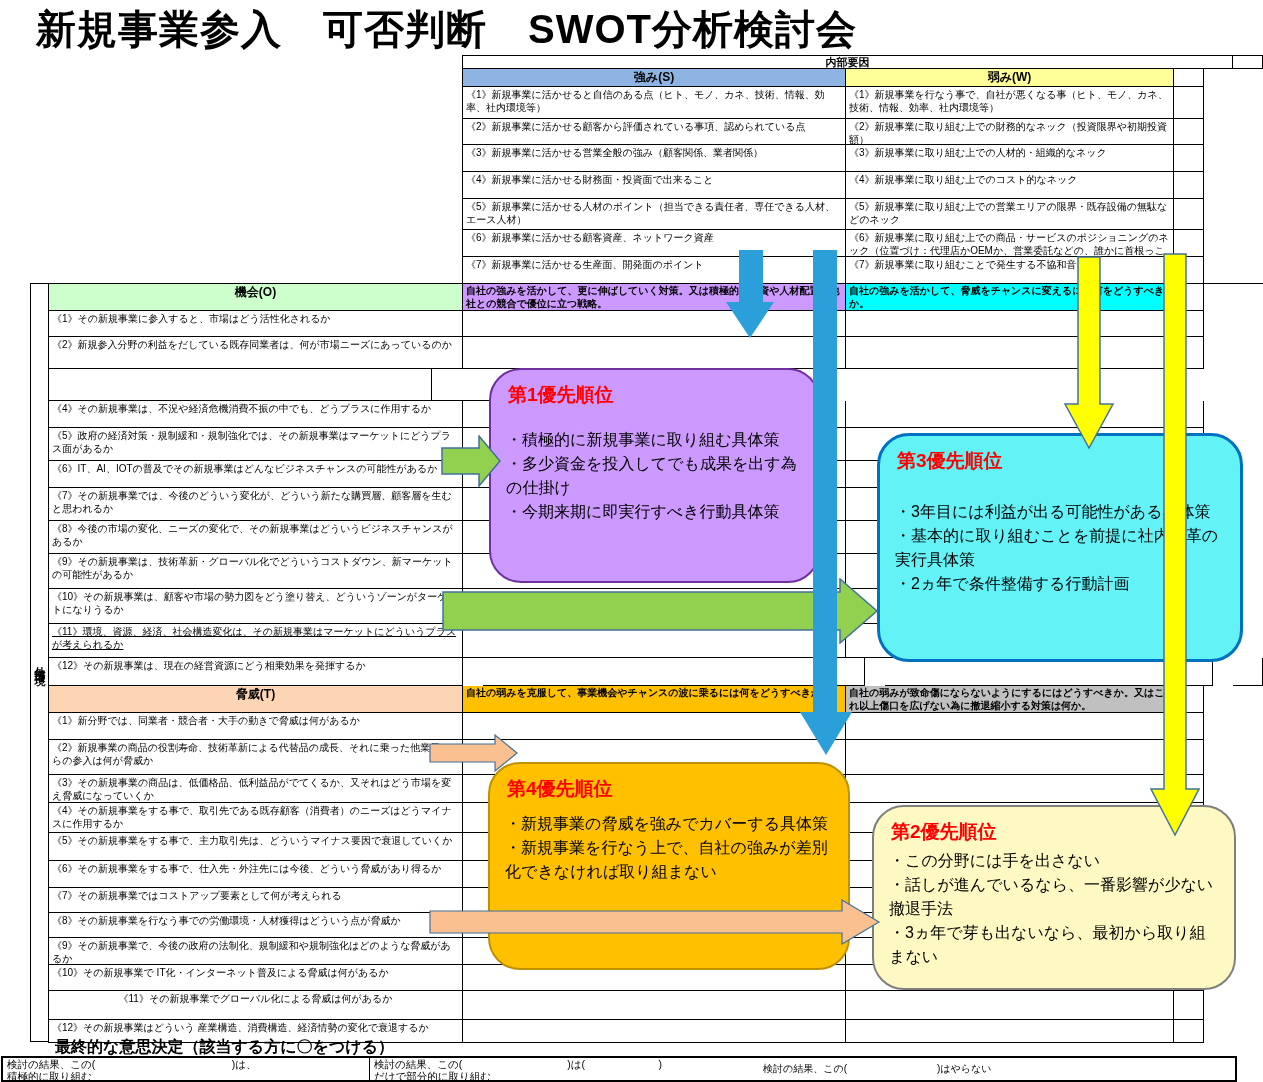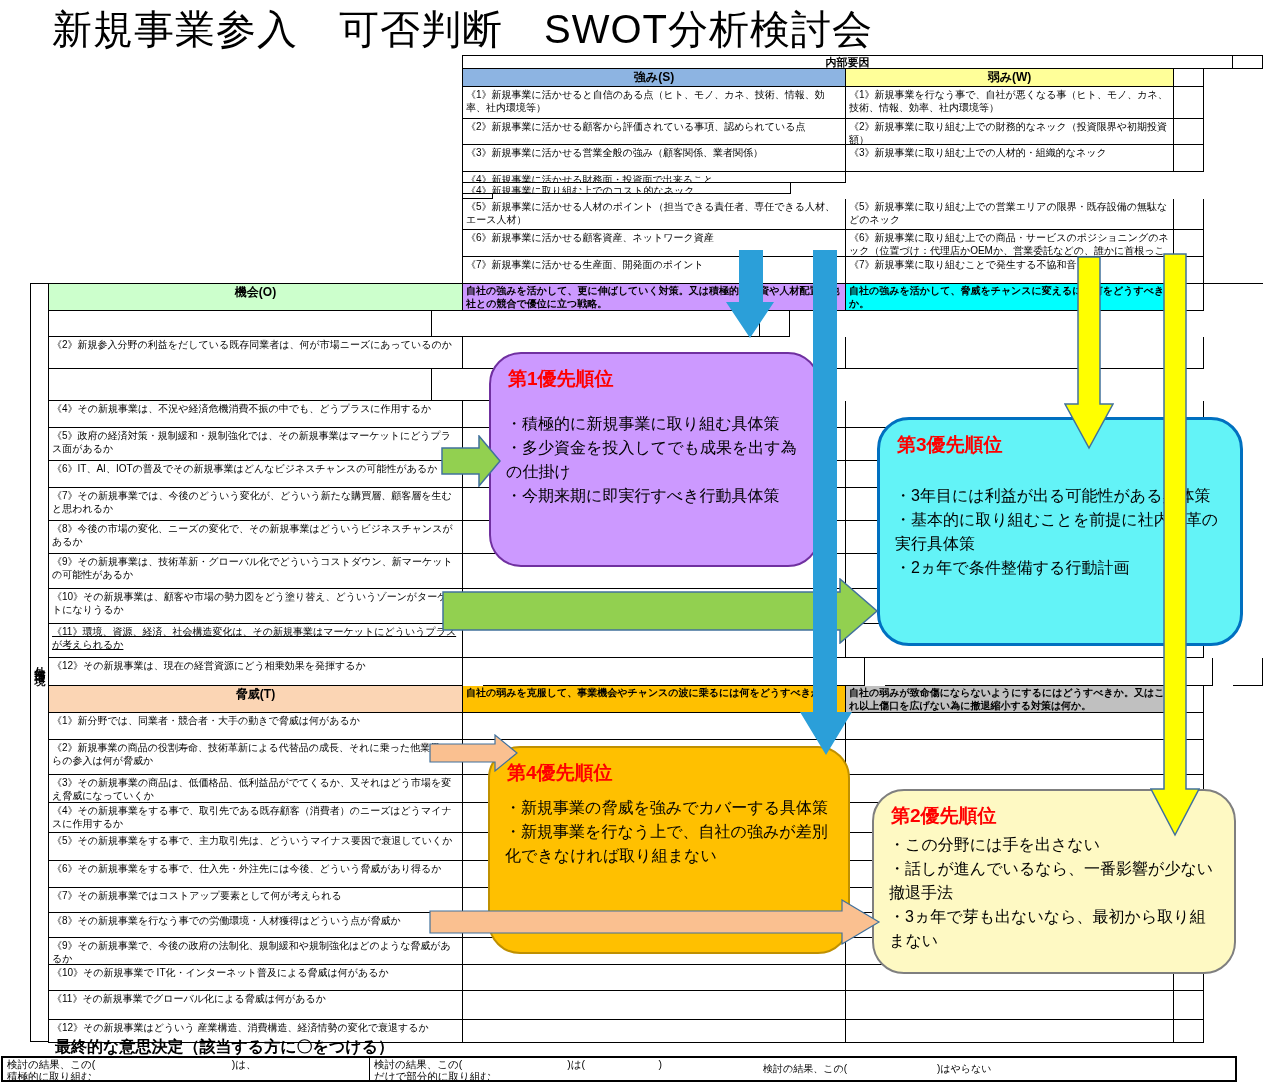--- a/index.html
+++ b/index.html
@@ -1,18 +1,18 @@
 <!DOCTYPE html>
 <html><head>
 <meta charset="utf-8">
 <style>
   html,body{margin:0;padding:0;background:#fff;}
   .app{position:relative;width:1263px;height:1082px;background:#fff;overflow:hidden;
        font-family:"Liberation Sans","DejaVu Sans",sans-serif;color:#000;}
-  .title{position:absolute;left:36px;top:2px;font-size:40px;font-weight:normal;letter-spacing:1px;white-space:nowrap;margin-left:16px;}
+  .title{position:absolute;left:36px;top:2px;font-size:40px;font-weight:bold;letter-spacing:1px;white-space:nowrap;}
 
   
   .row{display:flex;}
   .cell{box-sizing:border-box;border-right:1px solid #000;border-bottom:1px solid #000;
         padding:2px 3px;font-size:10px;line-height:1.28;overflow:hidden;background:#fff;}
   .c-s{width:383px;}
   .c-w{width:328px;}
   .c-n{width:30px;}
   .c-ot{width:414px;}
   .hdr{font-weight:bold;font-size:12px;text-align:center;padding:1px 0;line-height:1.2;}
@@ -28,21 +28,21 @@
   .strat{font-weight:bold;font-size:10px;line-height:1.25;padding:1px 3px;}
   .strat-so{background:#CC99FF;}
   .strat-st{background:#00FFFF;}
   .strat-wo{background:#FFC000;}
   .strat-wt{background:#C0C0C0;}
   .env{position:absolute;left:30px;top:283px;width:18px;height:759px;border:1px solid #000;border-right:none;
        box-sizing:border-box;display:flex;align-items:center;justify-content:center;}
   .env span{writing-mode:vertical-rl;text-orientation:upright;font-weight:bold;font-size:11px;letter-spacing:3px;}
 
   
-  .pbox{position:absolute;box-sizing:border-box;border-radius:32px;z-index:20;padding:10px 15px;}
+  .pbox{position:absolute;box-sizing:border-box;border-radius:32px;z-index:20;padding:10px 15px;margin-top:16px;}
   .pbox .ptitle{color:#FF0000;font-weight:bold;font-size:19px;margin:2px 0 10px 2px;}
   .pbox .bullet{font-size:16px;line-height:1.5;}
   .pbox-1{left:489px;top:352px;width:331px;height:215px;background:#CC99FF;border:2px solid #7030A0;}
   .pbox-1 .ptitle{margin-bottom:20px;}
   .pbox-3{left:877px;top:417px;width:366px;height:229px;background:#63F3F7;border:3px solid #0070C0;}
   .pbox-3 .ptitle{margin-bottom:26px;}
   .pbox-4{left:488px;top:746px;width:362px;height:208px;background:#FFC000;border:2px solid #BF9000;}
   .pbox-2{left:872px;top:789px;width:364px;height:185px;background:#fef9c3;border:2px solid #7F7F7F;}
 
   .arrow{position:absolute;z-index:30;}
@@ -81,21 +81,21 @@
         <div class="row" style="height: 26px;">
           <div class="cell c-s">《2》新規事業に活かせる顧客から評価されている事項、認められている点</div>
           <div class="cell c-w">《2》新規事業に取り組む上での財務的なネック（投資限界や初期投資額）</div>
           <div class="cell c-n"></div>
         </div>
         <div class="row" style="height: 27px;">
           <div class="cell c-s">《3》新規事業に活かせる営業全般の強み（顧客関係、業者関係）</div>
           <div class="cell c-w">《3》新規事業に取り組む上での人材的・組織的なネック</div>
           <div class="cell c-n"></div>
         </div>
-        <div class="row" style="height: 27px; flex-direction: column;">
+        <div class="row" style="height: 27px;">
           <div class="cell c-s">《4》新規事業に活かせる財務面・投資面で出来ること</div>
           <div class="cell c-w">《4》新規事業に取り組む上でのコスト的なネック</div>
           <div class="cell c-n"></div>
         </div>
         <div class="row" style="height: 31px;">
           <div class="cell c-s">《5》新規事業に活かせる人材のポイント（担当できる責任者、専任できる人材、エース人材）</div>
           <div class="cell c-w">《5》新規事業に取り組む上での営業エリアの限界・既存設備の無駄などのネック</div>
           <div class="cell c-n"></div>
         </div>
         <div class="row" style="height: 27px;">
@@ -117,20 +117,21 @@
 
   <div class="etable">
     <div class="row" style="height:27px">
       <div class="cell c-ot hdr hdr-o">機会(O)</div>
       <div class="cell c-s strat strat-so">自社の強みを活かして、更に伸ばしていく対策。又は積極的に投資や人材配置　他社との競合で優位に立つ戦略。</div>
       <div class="cell c-w strat strat-st">自社の強みを活かして、脅威をチャンスに変えるには何をどうすべきか。</div>
       <div class="cell c-n"></div>
     </div>
     <div id="o-rows">
         <div class="row" style="height: 26px;">
+          <div class="cell c-ot">《1》その新規事業に参入すると、市場はどう活性化されるか</div>
           <div class="cell c-s"></div>
           <div class="cell c-w"></div>
           <div class="cell c-n"></div>
         </div>
         <div class="row" style="height: 32px;">
           <div class="cell c-ot">《2》新規参入分野の利益をだしている既存同業者は、何が市場ニーズにあっているのか</div>
           <div class="cell c-s"></div>
           <div class="cell c-w"></div>
           <div class="cell c-n"></div>
         </div>
@@ -254,21 +255,21 @@
           <div class="cell c-s"></div>
           <div class="cell c-w"></div>
           <div class="cell c-n"></div>
         </div>
         <div class="row" style="height: 26px;">
           <div class="cell c-ot">《10》その新規事業で IT化・インターネット普及による脅威は何があるか</div>
           <div class="cell c-s"></div>
           <div class="cell c-w"></div>
           <div class="cell c-n"></div>
         </div>
-        <div class="row" style="height: 29px;">
+        <div class="row" style="height: 29px; text-align: center;">
           <div class="cell c-ot">《11》その新規事業でグローバル化による脅威は何があるか</div>
           <div class="cell c-s"></div>
           <div class="cell c-w"></div>
           <div class="cell c-n"></div>
         </div>
         <div class="row" style="height: 23px;">
           <div class="cell c-ot">《12》その新規事業はどういう 産業構造、消費構造、経済情勢の変化で衰退するか</div>
           <div class="cell c-s"></div>
           <div class="cell c-w"></div>
           <div class="cell c-n"></div>

